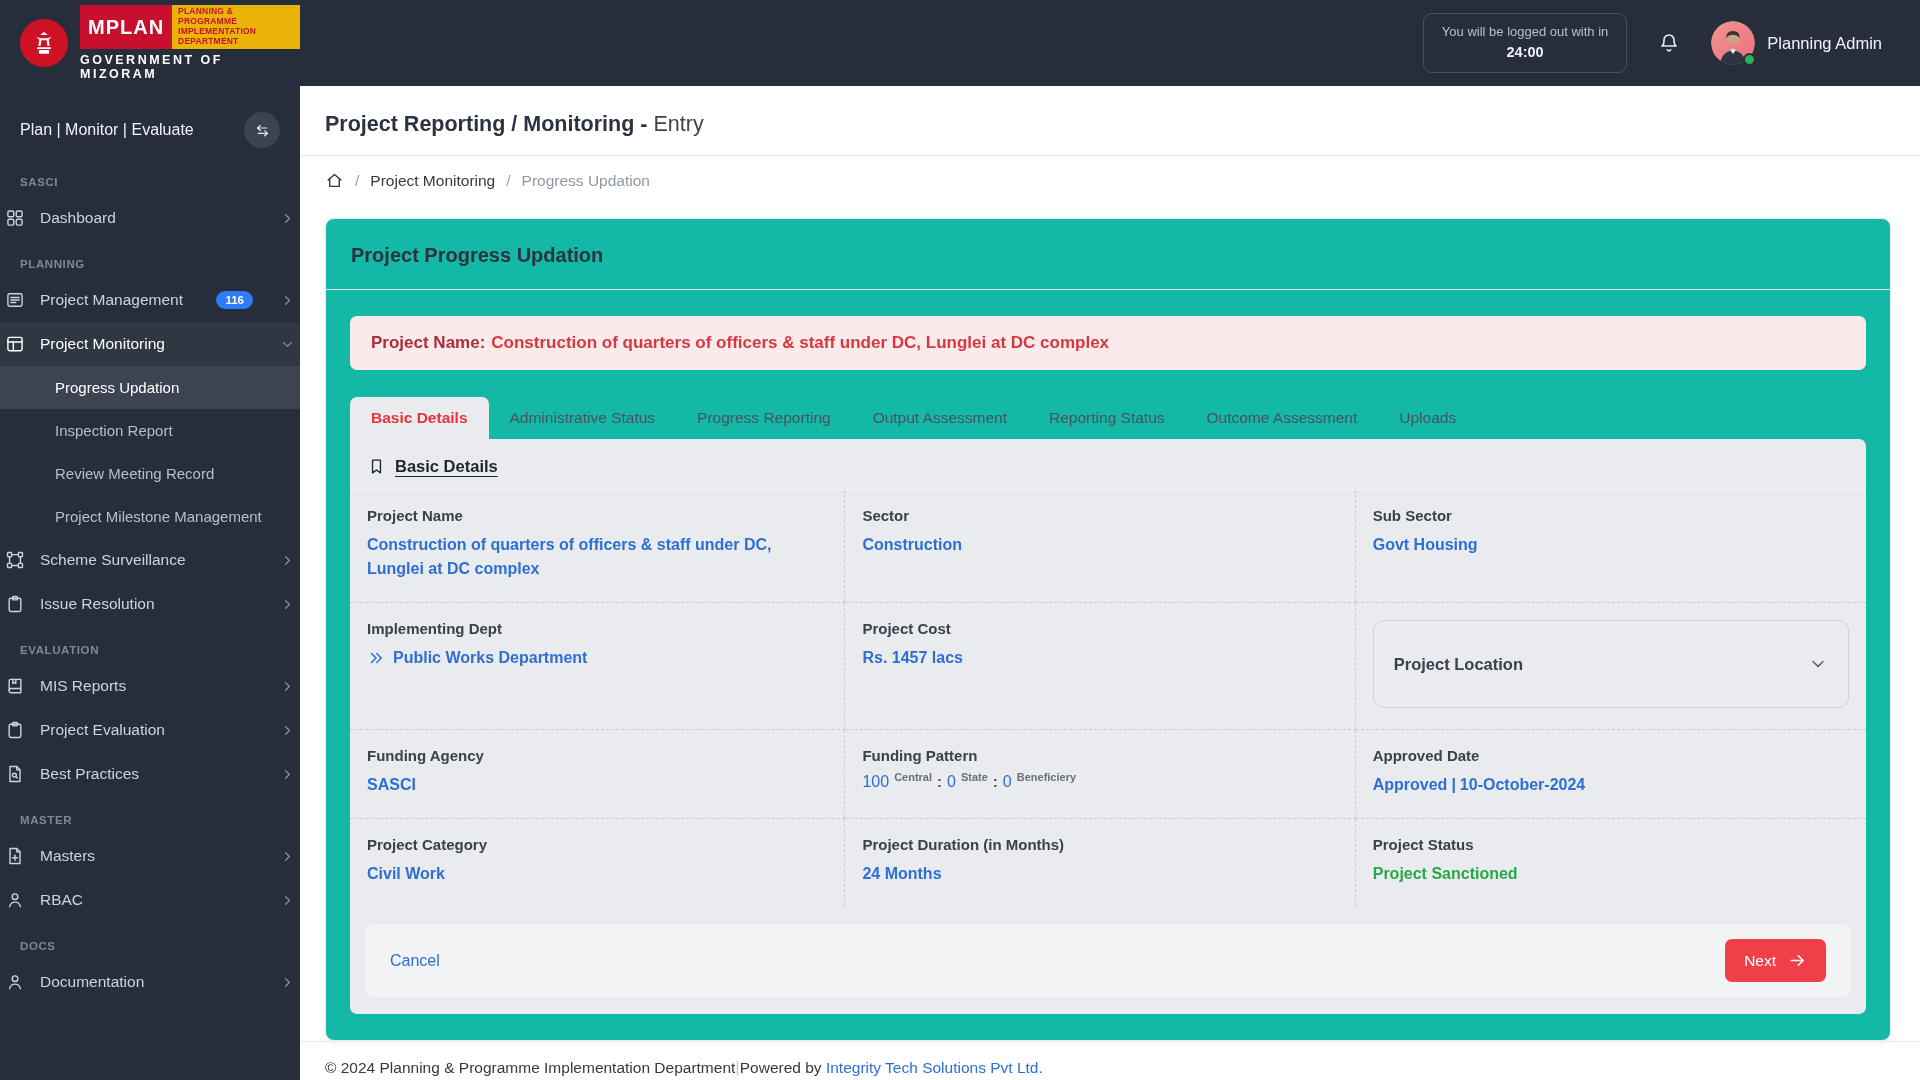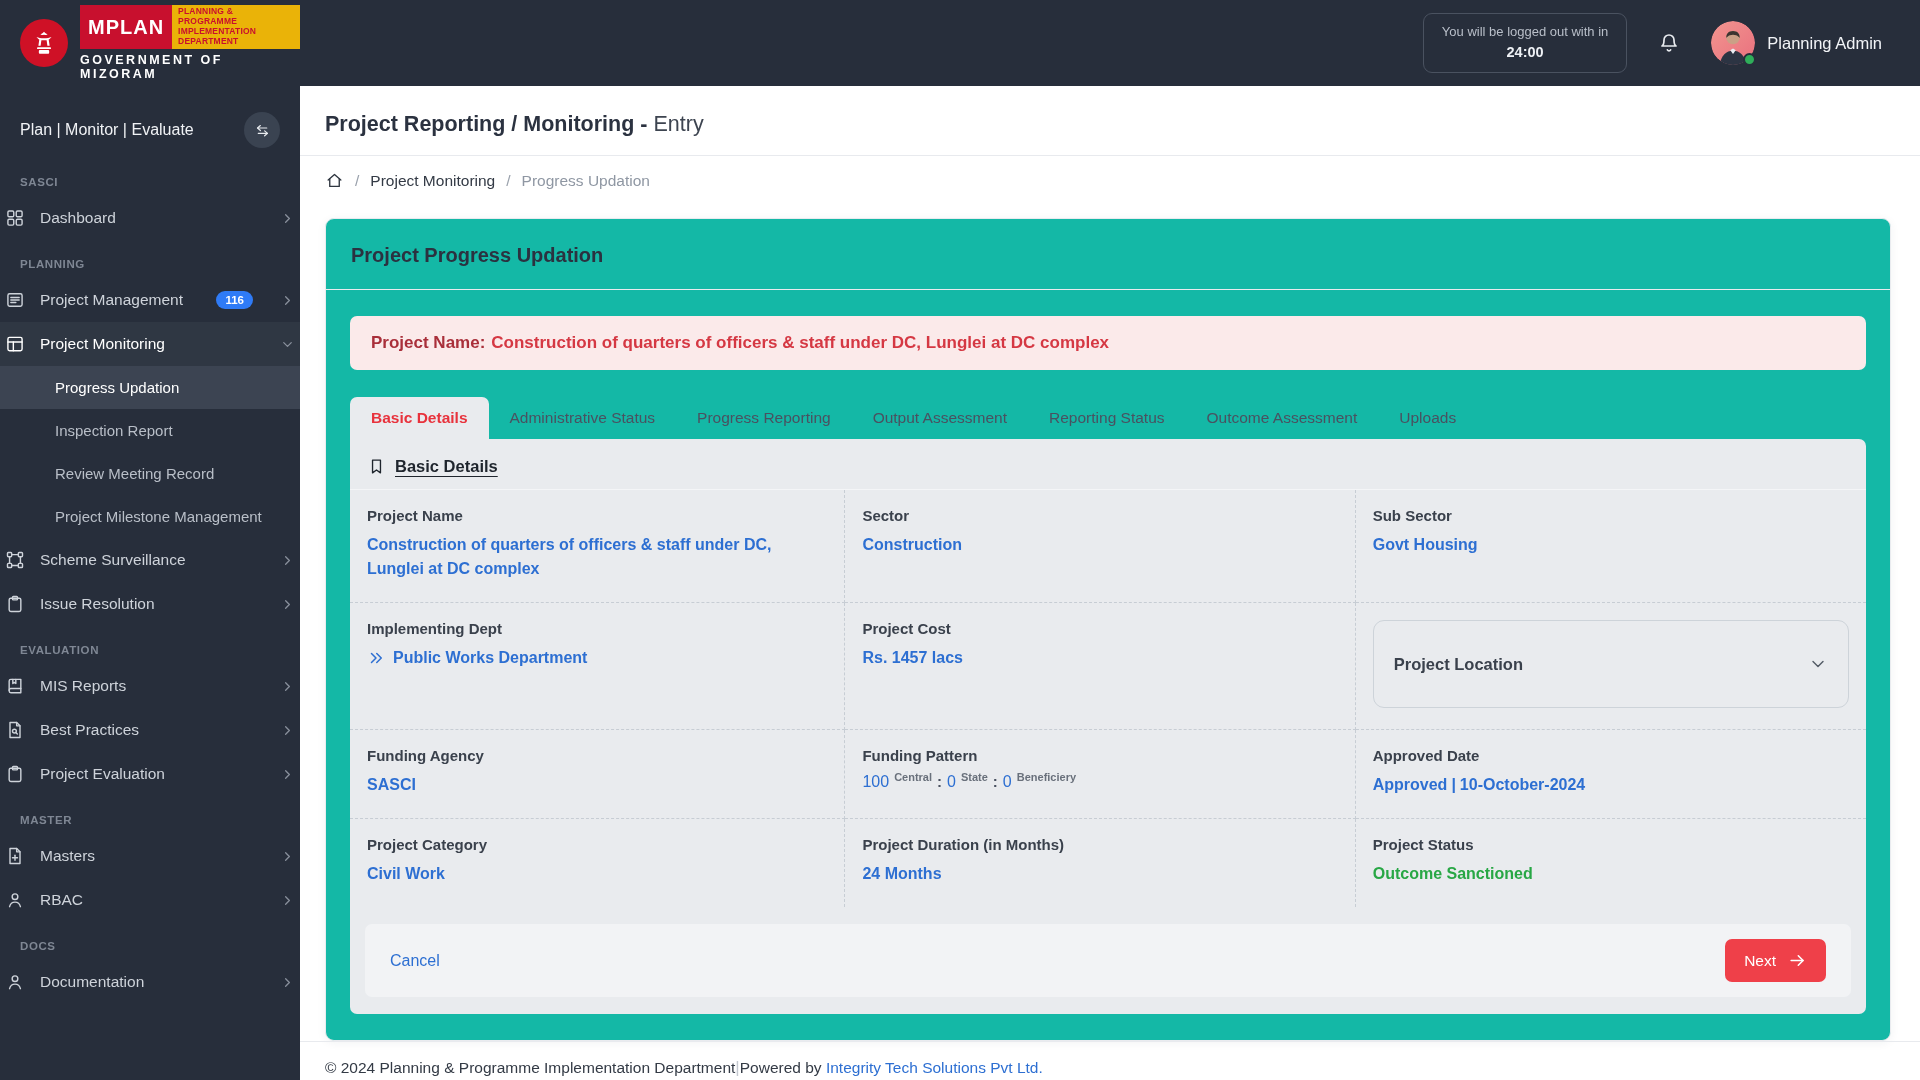--- a/index.html
+++ b/index.html
@@ -341,34 +341,34 @@
         </svg>
       <span>MIS Reports</span>
       <span class="nav-chevron">
           <svg class="ic">
             <use href="#i-chev-r"></use>
           </svg>
         </span>
     </div>
     <div class="nav-item">
       <svg class="ic">
+          <use href="#i-clipboard"></use>
+        </svg>
+      <span>Project Evaluation</span>
+      <span class="nav-chevron">
+          <svg class="ic">
+            <use href="#i-chev-r"></use>
+          </svg>
+        </span>
+    </div>
+    <div class="nav-item">
+      <svg class="ic">
           <use href="#i-file-search"></use>
         </svg>
       <span>Best Practices</span>
-      <span class="nav-chevron">
-          <svg class="ic">
-            <use href="#i-chev-r"></use>
-          </svg>
-        </span>
-    </div>
-    <div class="nav-item">
-      <svg class="ic">
-          <use href="#i-clipboard"></use>
-        </svg>
-      <span>Project Evaluation</span>
       <span class="nav-chevron">
           <svg class="ic">
             <use href="#i-chev-r"></use>
           </svg>
         </span>
     </div>
 
     <div class="sec-label">MASTER</div>
     <div class="nav-item">
       <svg class="ic">
@@ -515,21 +515,21 @@
               <div class="cell row4">
                 <div class="flabel">Project Category</div>
                 <div class="fvalue">Civil Work</div>
               </div>
               <div class="cell row4">
                 <div class="flabel">Project Duration (in Months)</div>
                 <div class="fvalue">24 Months</div>
               </div>
               <div class="cell col3 row4">
                 <div class="flabel">Project Status</div>
-                <div class="fvalue green">Outcome Sanctioned</div>
+                <div class="fvalue green">Project Sanctioned</div>
               </div>
             </div>
 
             <div class="action-strip">
               <span class="cancel-link">Cancel</span>
               <button class="next-btn">
                 <span>Next</span>
                 <svg class="ic">
                     <use href="#i-arrow-r"></use>
                   </svg>

